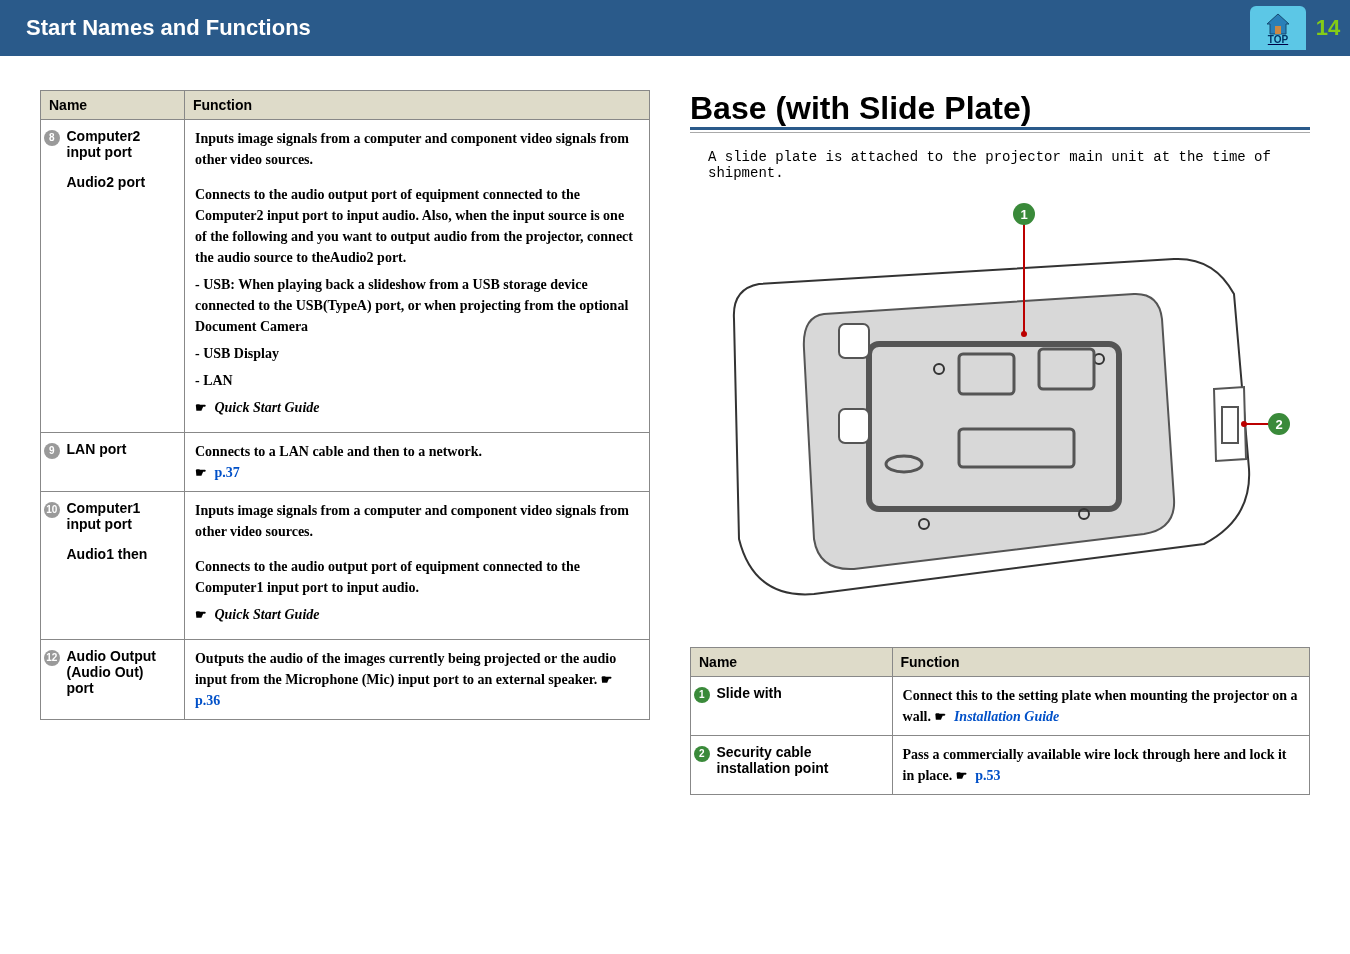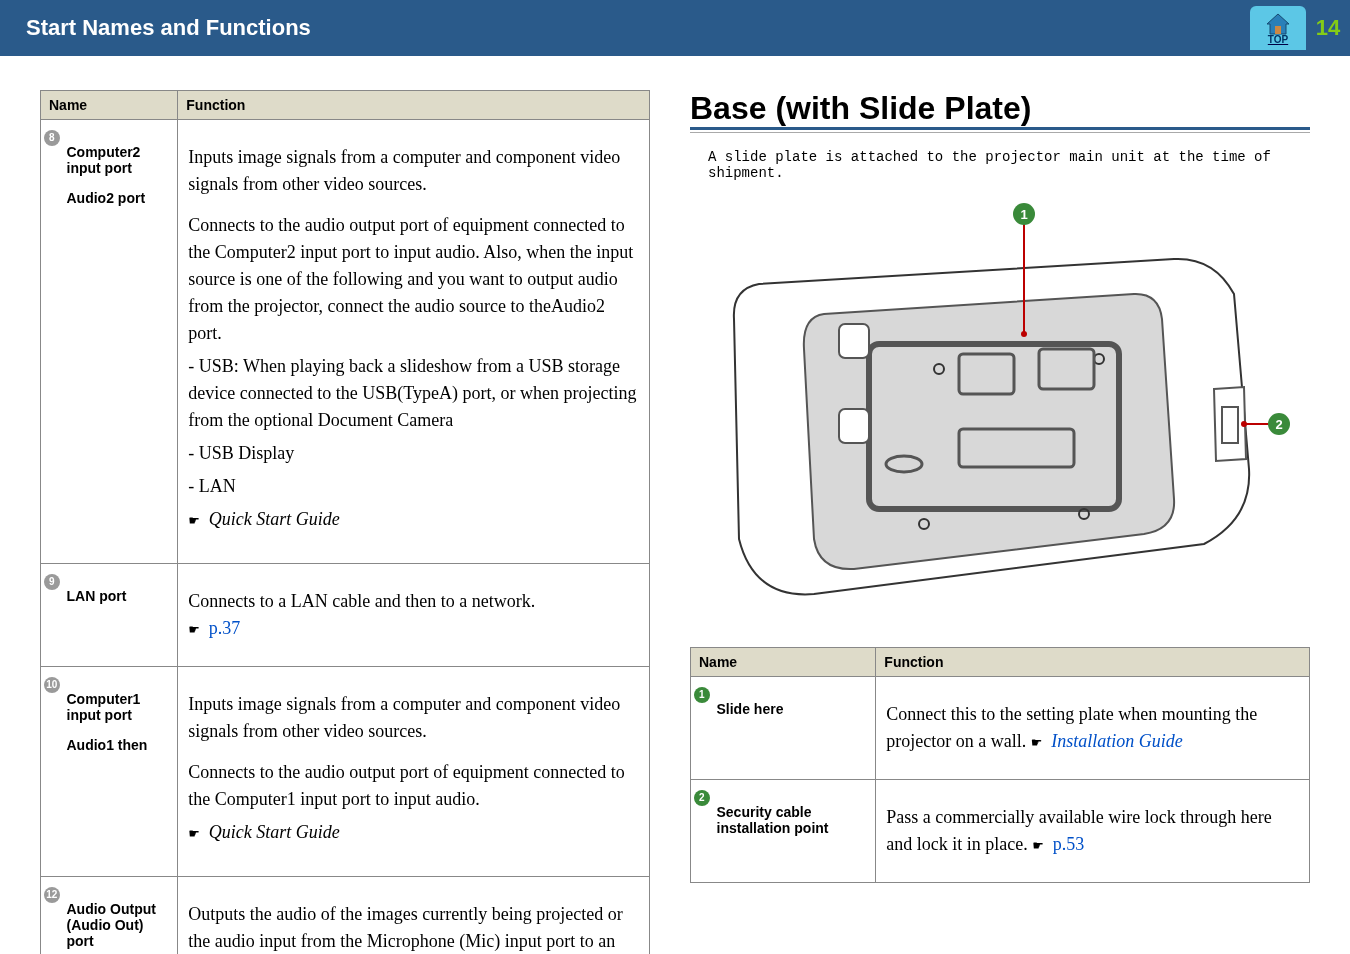--- a/index.html
+++ b/index.html
@@ -72,41 +72,41 @@
   }
   table.spec th {
     background: #dedbc9;
     border: 1px solid #888;
     padding: 6px 8px;
     font-weight: bold;
     text-align: left;
   }
   table.spec td {
     border: 1px solid #888;
-    padding: 24px 10px;
+    padding: 8px 10px;
     vertical-align: top;
   }
   .name-col { width: 200px; }
   .num-col { width: 22px; text-align: center; vertical-align: top; padding: 8px 2px !important; border-right: none !important; }
   .name-text-col { border-left: none !important; padding-left: 4px !important; }
   .num-badge {
     display: inline-flex;
     width: 16px;
     height: 16px;
     border-radius: 50%;
     align-items: center;
     justify-content: center;
     font-size: 10px;
     font-weight: bold;
     color: #fff;
   }
   .badge-grey { background: #9a9a9a; }
   .badge-green { background: #3a8a3a; }
   .bold { font-weight: bold; }
-  .func-cell { line-height: 1.5; font-family: Georgia, serif; font-size: 18px; }
+  .func-cell { line-height: 1.5; font-family: Georgia, serif; font-size: 14px; font-weight: bold; }
   .func-cell p { margin-bottom: 6px; }
   .bullet-icon {
     display: inline-block;
     width: 14px;
     height: 10px;
     position: relative;
     top: 0px;
     margin-right: 2px;
   }
   .bullet-icon::before {
@@ -256,21 +256,21 @@
     <table class="spec">
       <thead>
         <tr>
           <th colspan="2" class="name-col">Name</th>
           <th>Function</th>
         </tr>
       </thead>
       <tbody>
         <tr>
           <td class="num-col"><span class="num-badge badge-green">1</span></td>
-          <td class="name-text-col"><span class="bold">Slide here</span></td>
+          <td class="name-text-col"><span class="bold">Slide with</span></td>
           <td class="func-cell">
             <span>Connect this to the setting plate when mounting the projector on a wall. </span><span class="bullet-icon"></span> <span class="link-blue link-italic">Installation Guide</span>
           </td>
         </tr>
         <tr>
           <td class="num-col"><span class="num-badge badge-green">2</span></td>
           <td class="name-text-col"><span class="bold">Security cable installation point</span></td>
           <td class="func-cell">
             <span>Pass a commercially available wire lock through here and lock it in place. </span><span class="bullet-icon"></span> <span class="link-blue">p.53</span>
           </td>

